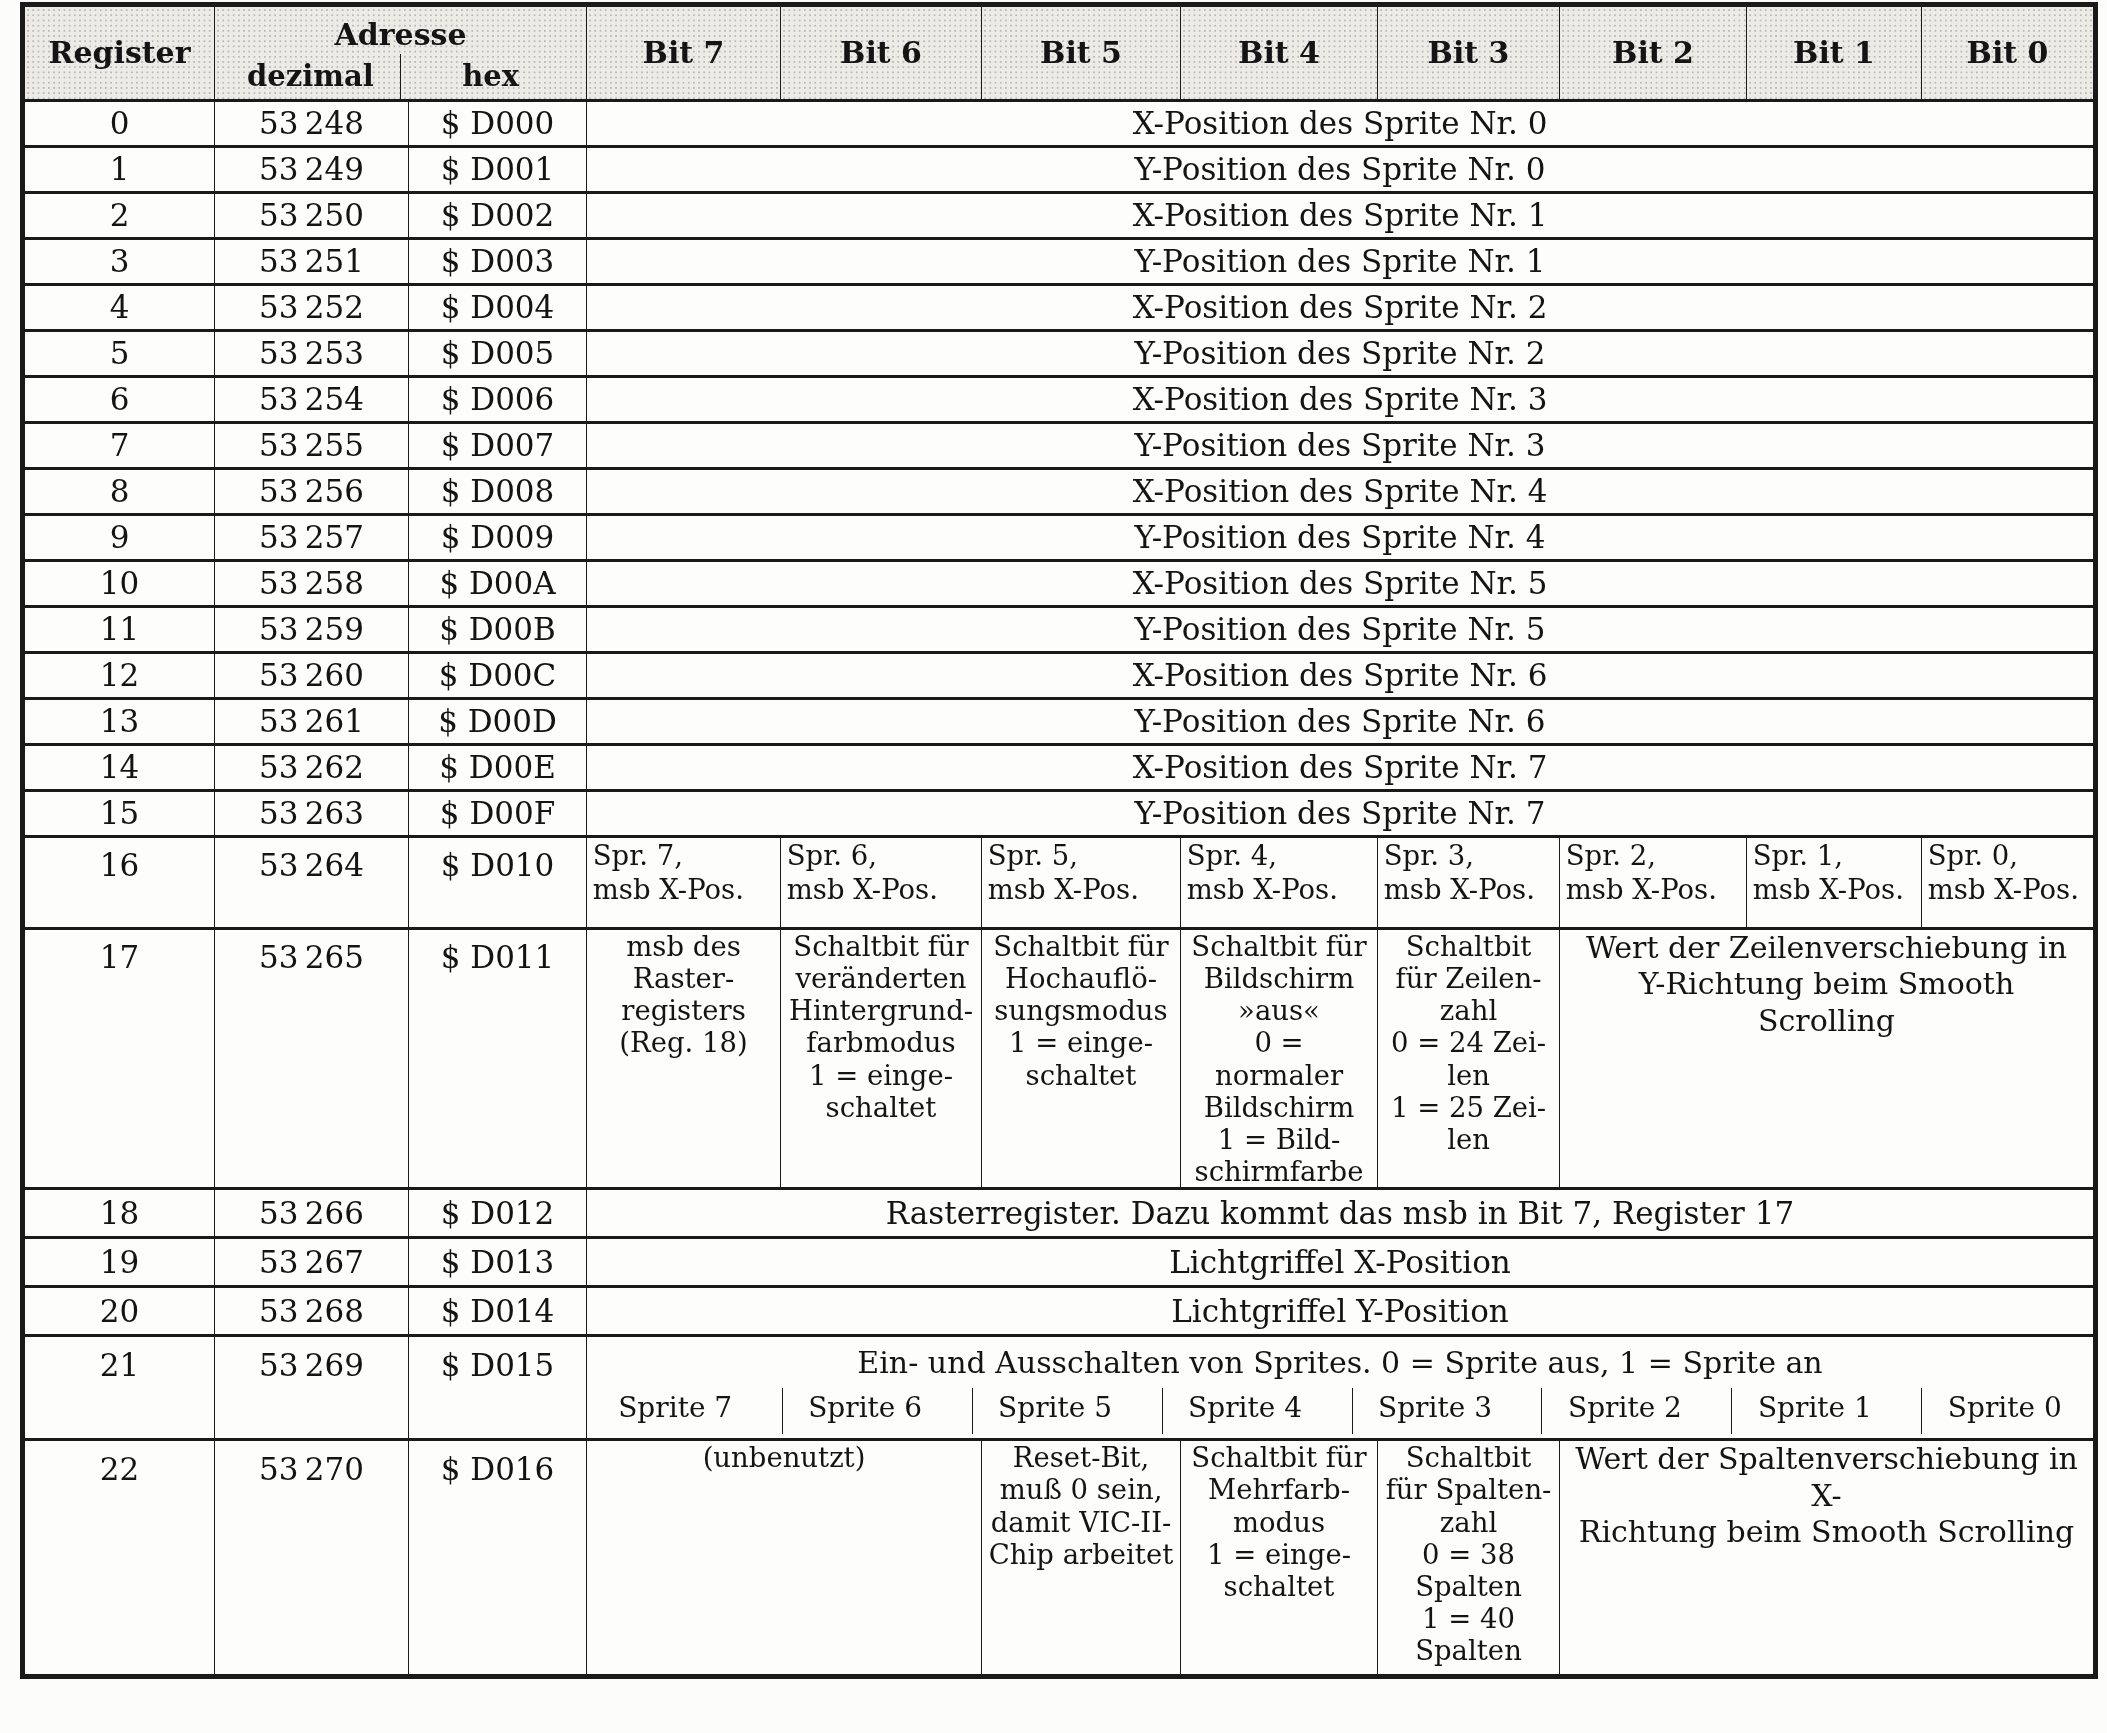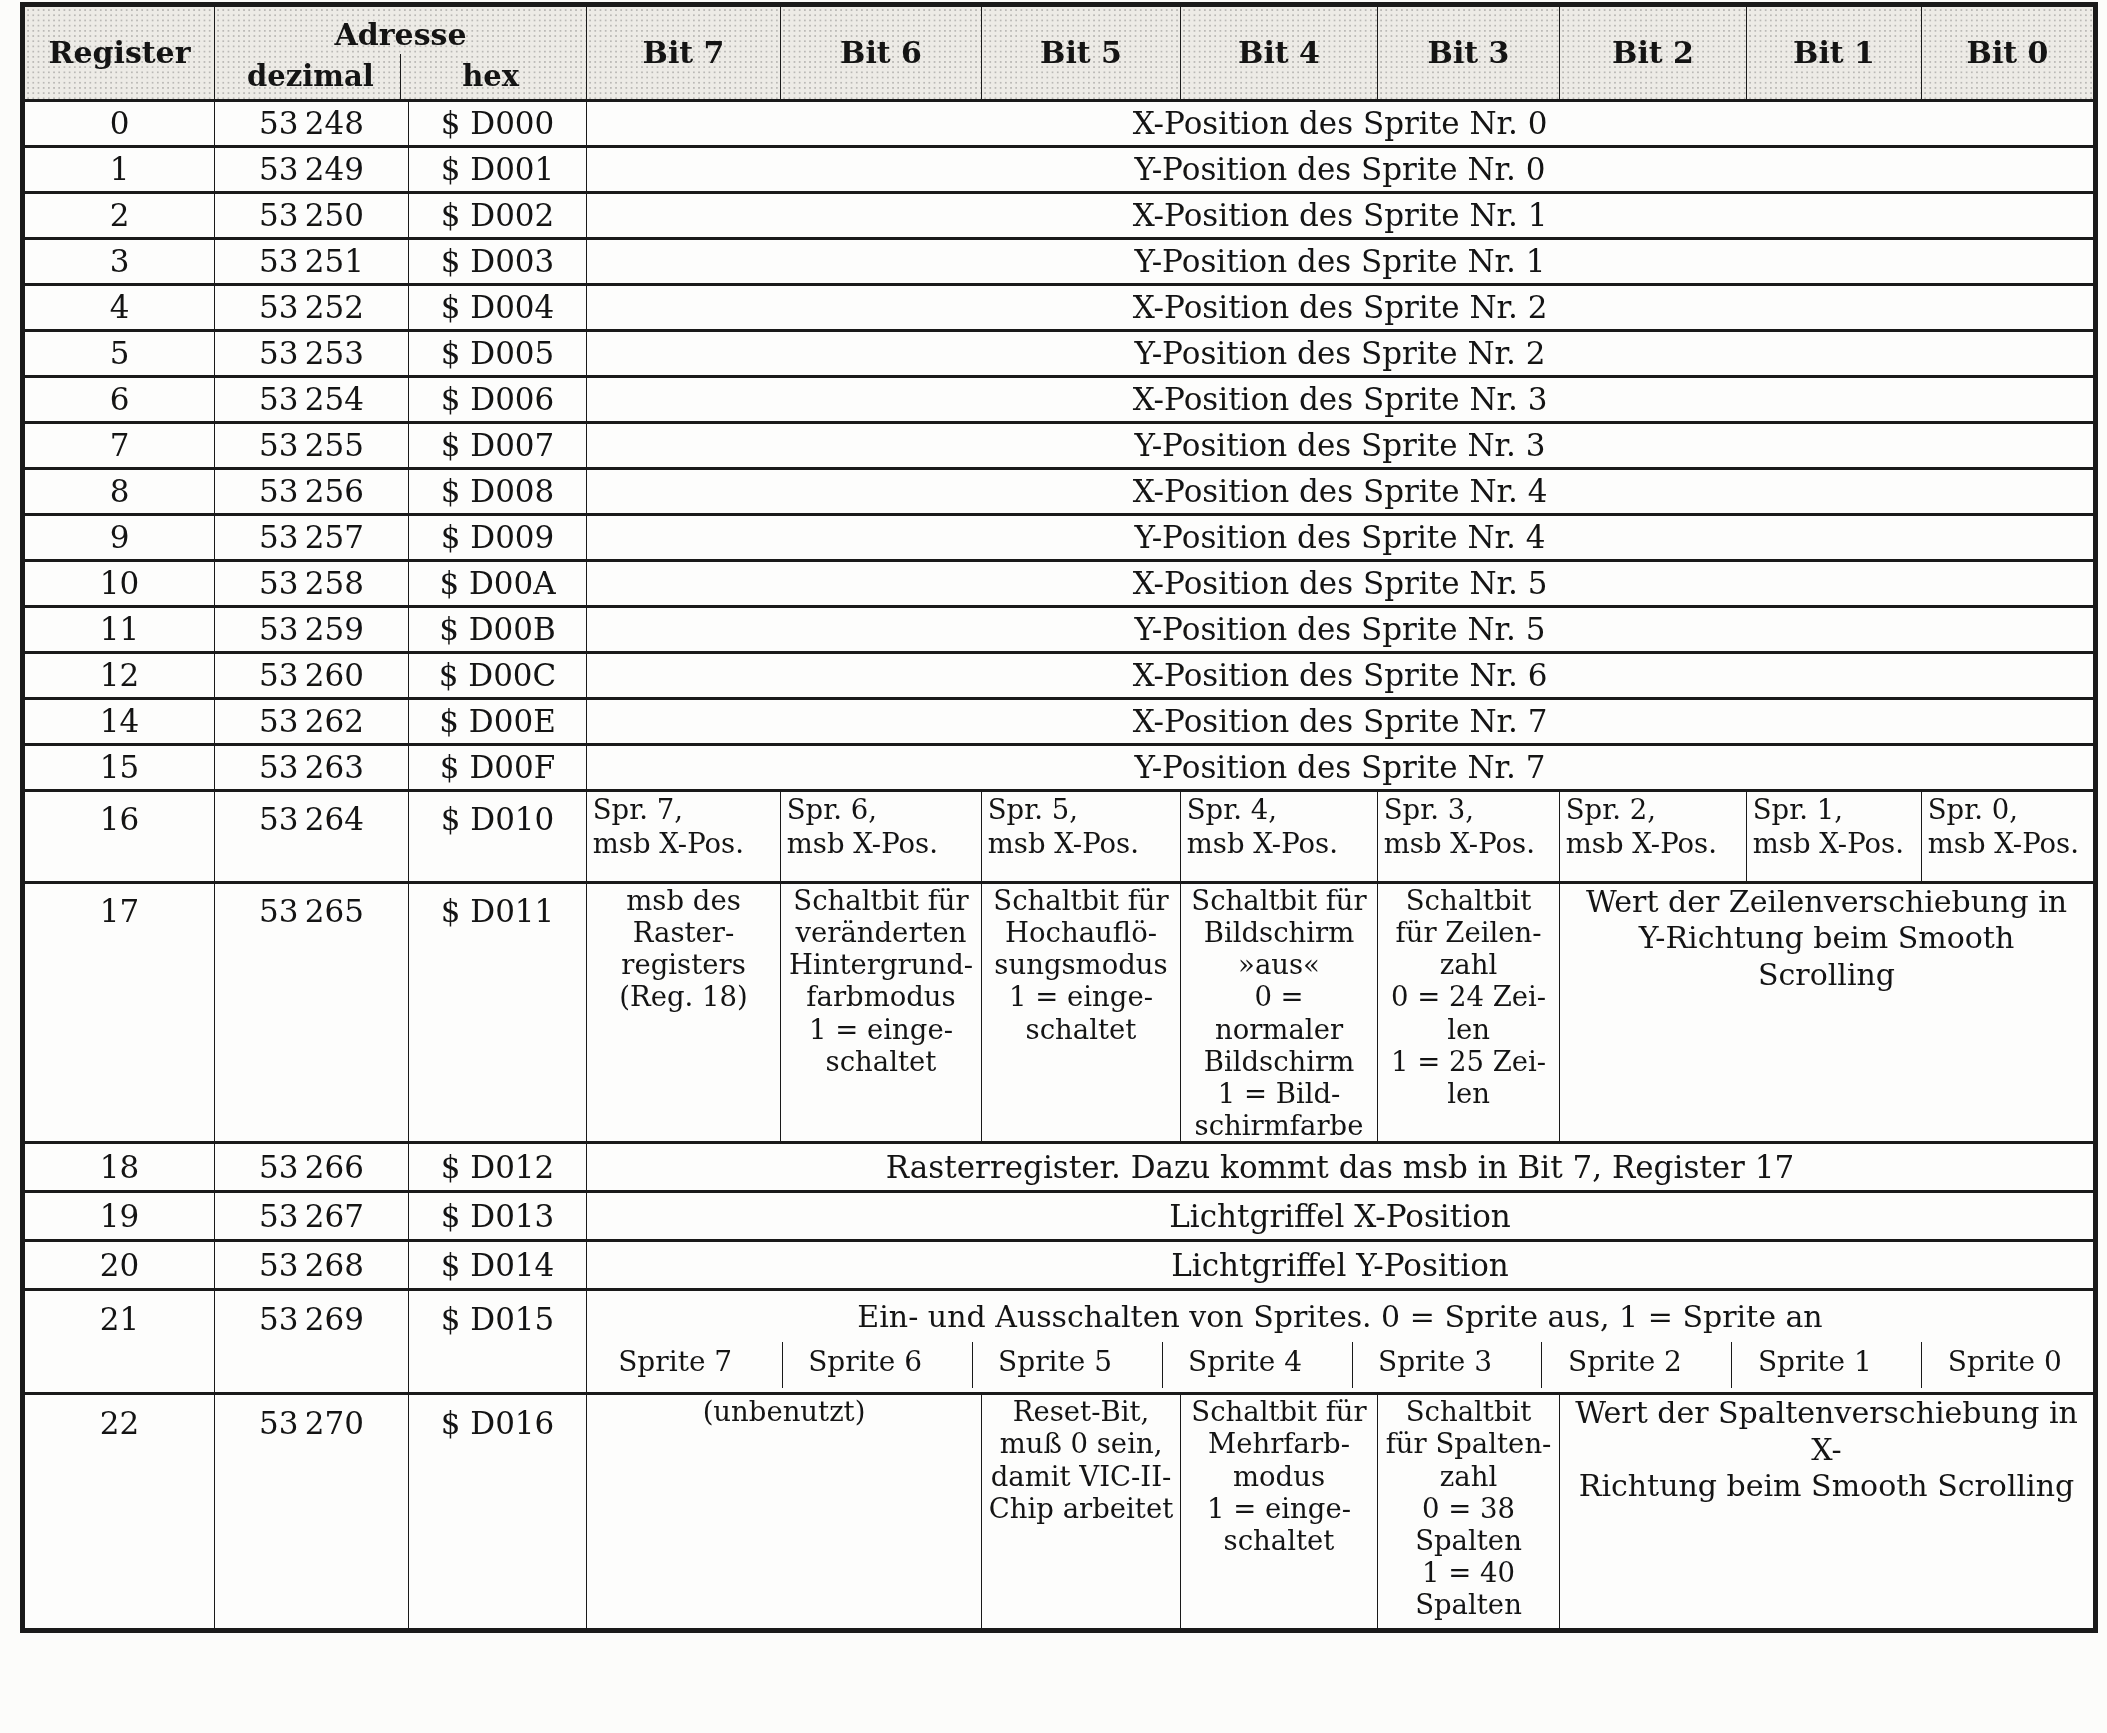--- a/index.html
+++ b/index.html
@@ -234,20 +234,26 @@
       <td class="c">11</td>
       <td class="c">53 259</td>
       <td class="c">$ D00B</td>
       <td class="c desc" colspan="8">Y-Position des Sprite Nr. 5</td>
     </tr>
     <tr class="rh-std">
       <td class="c">12</td>
       <td class="c">53 260</td>
       <td class="c">$ D00C</td>
       <td class="c desc" colspan="8">X-Position des Sprite Nr. 6</td>
+    </tr>
+    <tr class="rh-std">
+      <td class="c">13</td>
+      <td class="c">53 261</td>
+      <td class="c">$ D00D</td>
+      <td class="c desc" colspan="8">Y-Position des Sprite Nr. 6</td>
     </tr>
     <tr class="rh-std">
       <td class="c">14</td>
       <td class="c">53 262</td>
       <td class="c">$ D00E</td>
       <td class="c desc" colspan="8">X-Position des Sprite Nr. 7</td>
     </tr>
     <tr class="rh-std">
       <td class="c">15</td>
       <td class="c">53 263</td>

